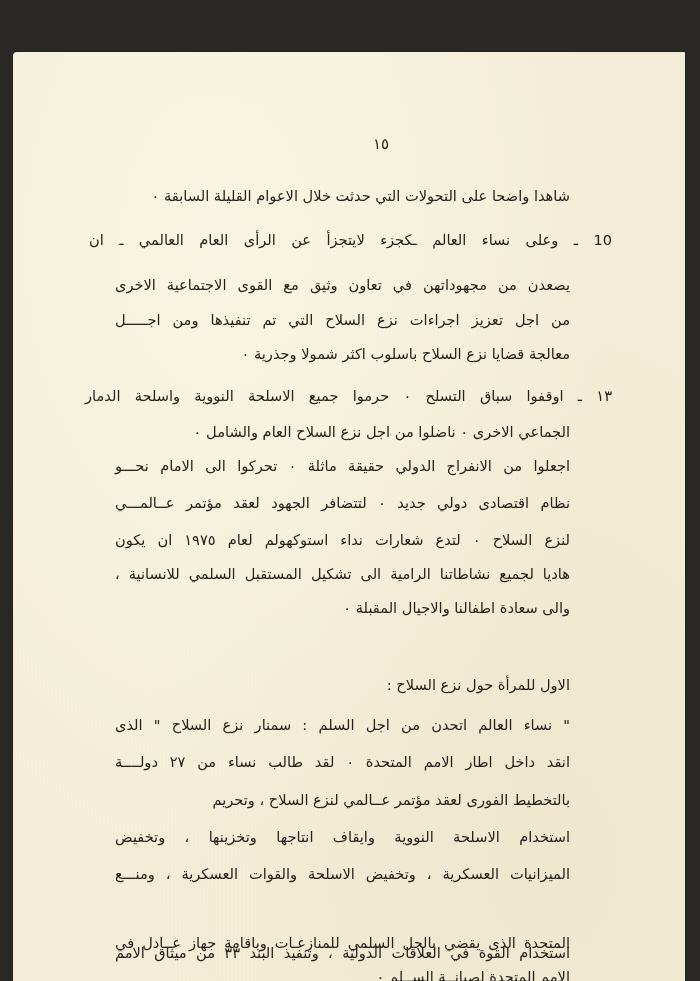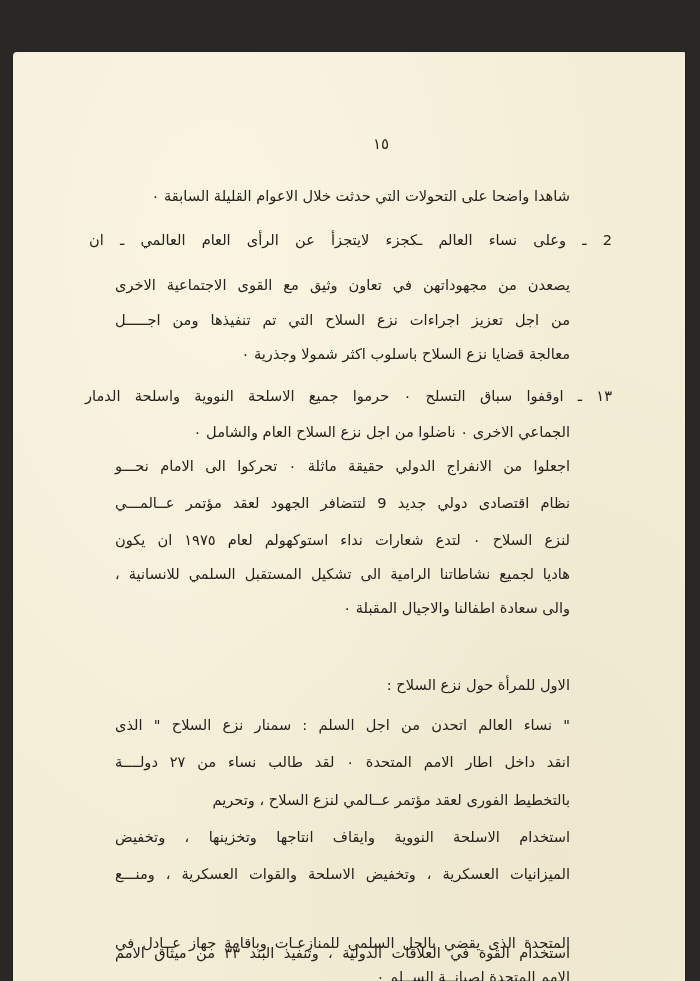--- a/index.html
+++ b/index.html
@@ -50,29 +50,29 @@
   </style>
 </head>
 <body>
 
 <div class="page">
 
   <div class="page-number">١٥</div>
 
   <div class="line" style="right:115px; top:135px;">شاهدا واضحا على التحولات التي حدثت خلال الاعوام القليلة السابقة ٠</div>
 
-  <div class="line justify" style="right:73px; top:179px; width:523px;">2 ـ وعلى نساء العالم ـكجزء لايتجزأ عن الرأى العام العالمي ـ ان</div>
+  <div class="line justify" style="right:73px; top:179px; width:523px;">10 ـ وعلى نساء العالم ـكجزء لايتجزأ عن الرأى العام العالمي ـ ان</div>
   <div class="line justify" style="right:115px; top:259px; width:455px;">من اجل تعزيز اجراءات نزع السلاح التي تم تنفيذها ومن اجـــــل</div>
   <div class="line justify" style="right:115px; top:224px; width:455px;">يصعدن من مجهوداتهن في تعاون وثيق مع القوى الاجتماعية الاخرى</div>
   <div class="line" style="right:115px; top:293px;">معالجة قضايا نزع السلاح باسلوب اكثر شمولا وجذرية ٠</div>
 
   <div class="line justify" style="right:73px; top:335px; width:527px;">١٣ ـ اوقفوا سباق التسلح ٠ حرموا جميع الاسلحة النووية واسلحة الدمار</div>
   <div class="line" style="right:115px; top:371px;">الجماعي الاخرى ٠ ناضلوا من اجل نزع السلاح العام والشامل ٠</div>
   <div class="line justify" style="right:115px; top:405px; width:455px;">اجعلوا من الانفراج الدولي حقيقة ماثلة ٠ تحركوا الى الامام نحـــو</div>
-  <div class="line justify" style="right:115px; top:442px; width:455px;">نظام اقتصادى دولي جديد 9 لتتضافر الجهود لعقد مؤتمر عــالمـــي</div>
+  <div class="line justify" style="right:115px; top:442px; width:455px;">نظام اقتصادى دولي جديد ٠ لتتضافر الجهود لعقد مؤتمر عــالمـــي</div>
   <div class="line justify" style="right:115px; top:479px; width:455px;">لنزع السلاح ٠ لتدع شعارات نداء استوكهولم لعام ١٩٧٥ ان يكون</div>
   <div class="line justify" style="right:115px; top:513px; width:455px;">هاديا لجميع نشاطاتنا الرامية الى تشكيل المستقبل السلمي للانسانية ،</div>
   <div class="line" style="right:115px; top:547px;">والى سعادة اطفالنا والاجيال المقبلة ٠</div>
 
   <div class="line" style="right:115px; top:624px;">الاول للمرأة حول نزع السلاح :</div>
   <div class="line justify" style="right:115px; top:664px; width:455px;">" نساء العالم اتحدن من اجل السلم : سمنار نزع السلاح " الذى</div>
   <div class="line justify" style="right:115px; top:701px; width:455px;">انقد داخل اطار الامم المتحدة ٠ لقد طالب نساء من ٢٧ دولــــة</div>
   <div class="line" style="right:115px; top:739px;">بالتخطيط الفورى لعقد مؤتمر عــالمي لنزع السلاح ، وتحريم</div>
   <div class="line justify" style="right:115px; top:776px; width:455px;">استخدام الاسلحة النووية وايقاف انتاجها وتخزينها ، وتخفيض</div>
   <div class="line justify" style="right:115px; top:813px; width:455px;">الميزانيات العسكرية ، وتخفيض الاسلحة والقوات العسكرية ، ومنـــع</div>

